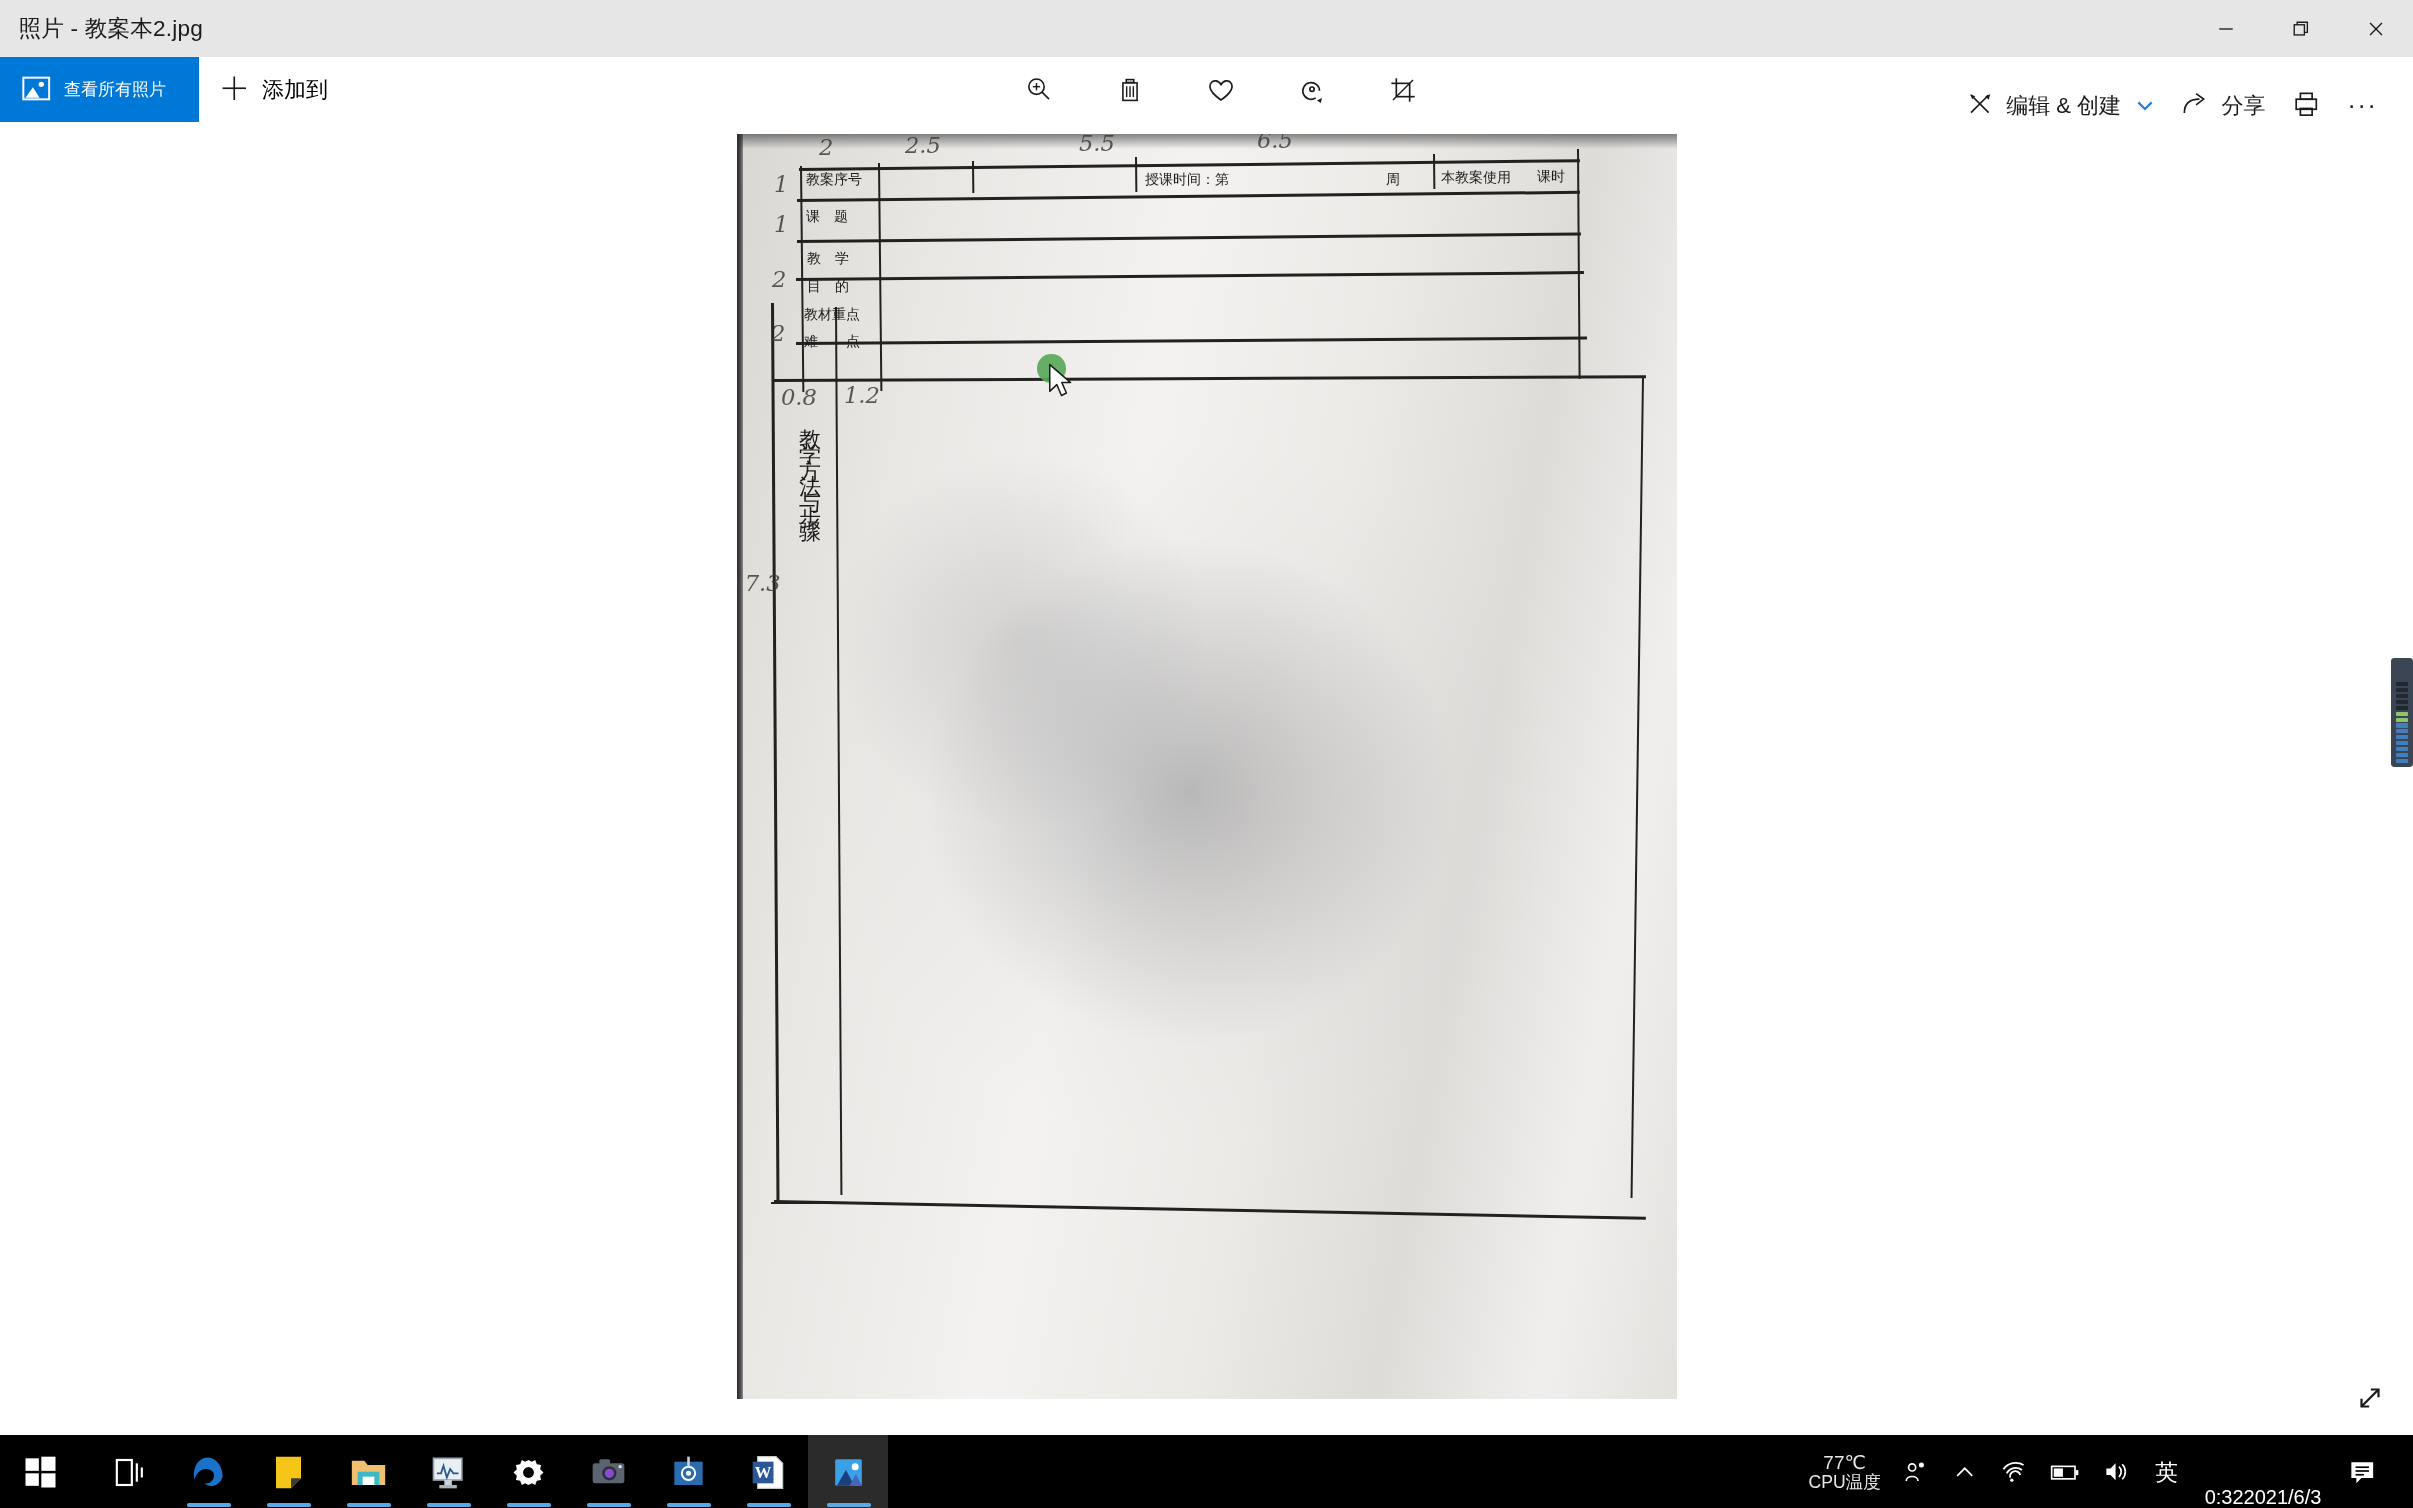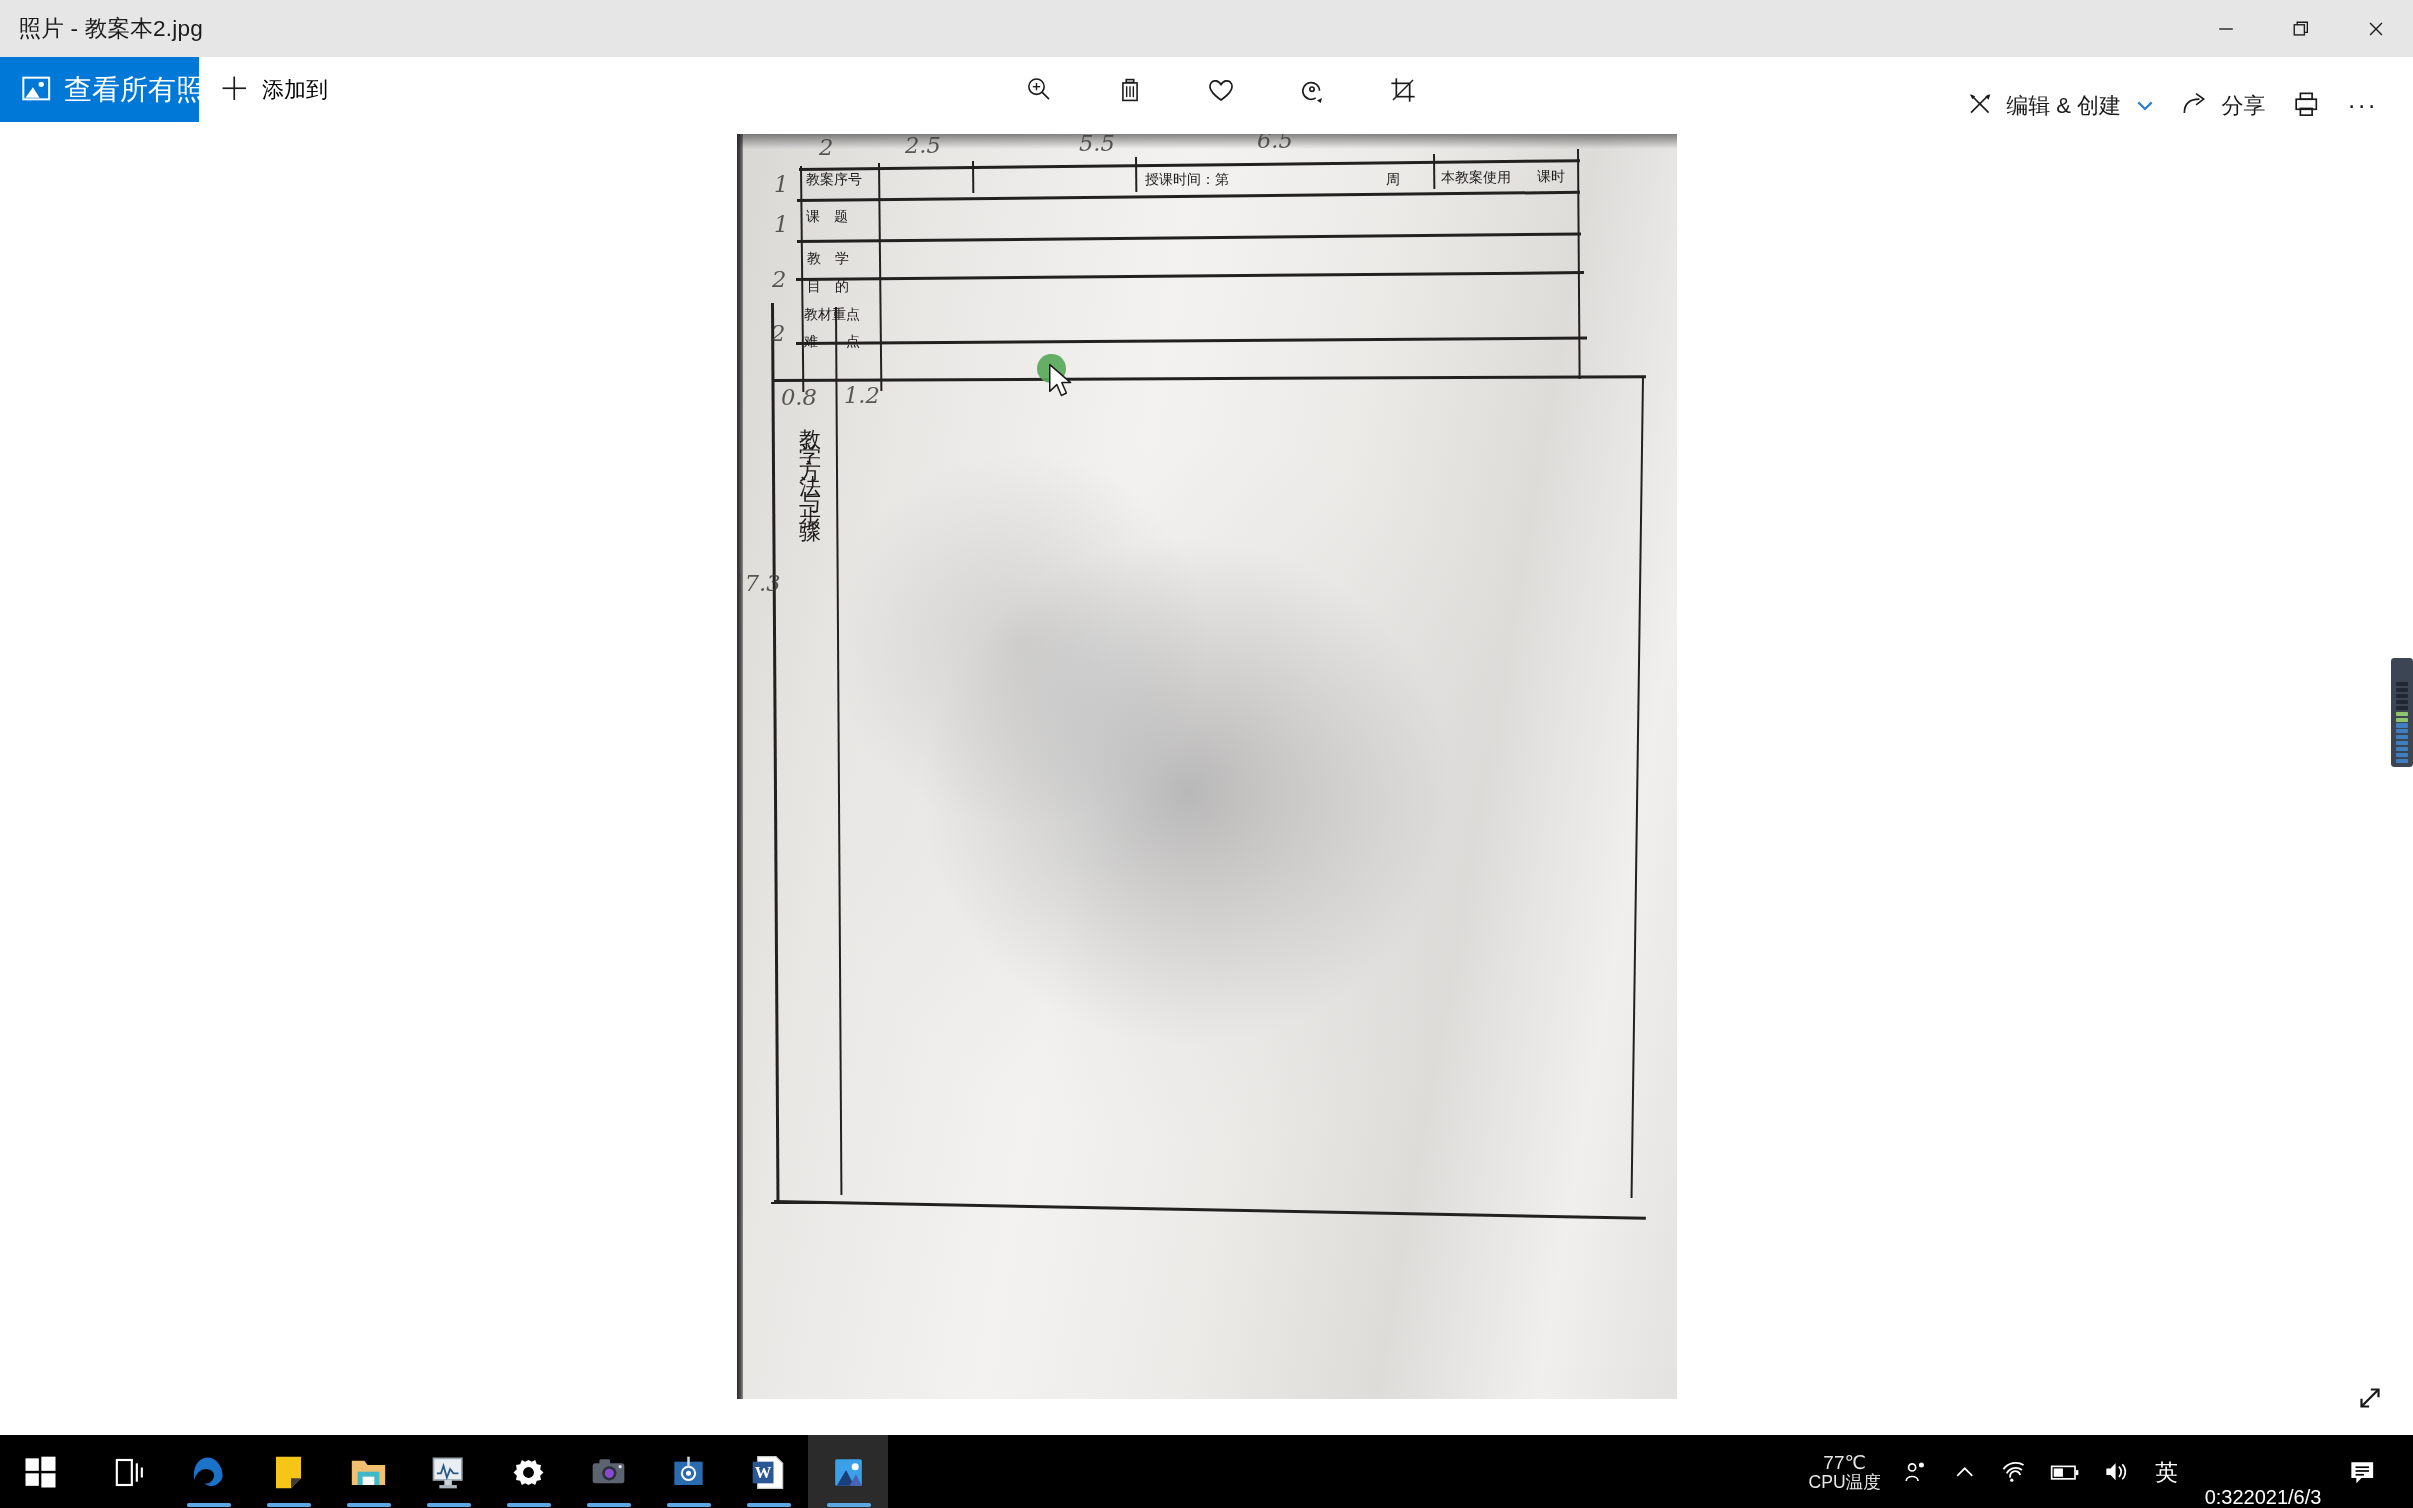--- a/index.html
+++ b/index.html
@@ -50,21 +50,21 @@
   #view-all-photos-button {
     position: absolute; left: 0; top: 0;
     width: 199px; height: 65px;
     background: #0078d7;
     display: flex; align-items: center;
     padding-left: 22px;
     color: #ffffff;
     cursor: pointer;
   }
   #view-all-photos-button .cb-label {
-    font-size: 28px; margin-left: 13.4px; white-space: nowrap;
+    font-size: 17px; margin-left: 13.4px; white-space: nowrap;
   }
   #add-to-button {
     position: absolute; left: 220px; top: 0;
     height: 65px;
     display: flex; align-items: center;
     color: #000000; cursor: pointer;
   }
   #add-to-button .cb-label { font-size: 22px; margin-left: 13.4px; white-space: nowrap; }
 
   #center-tools {

